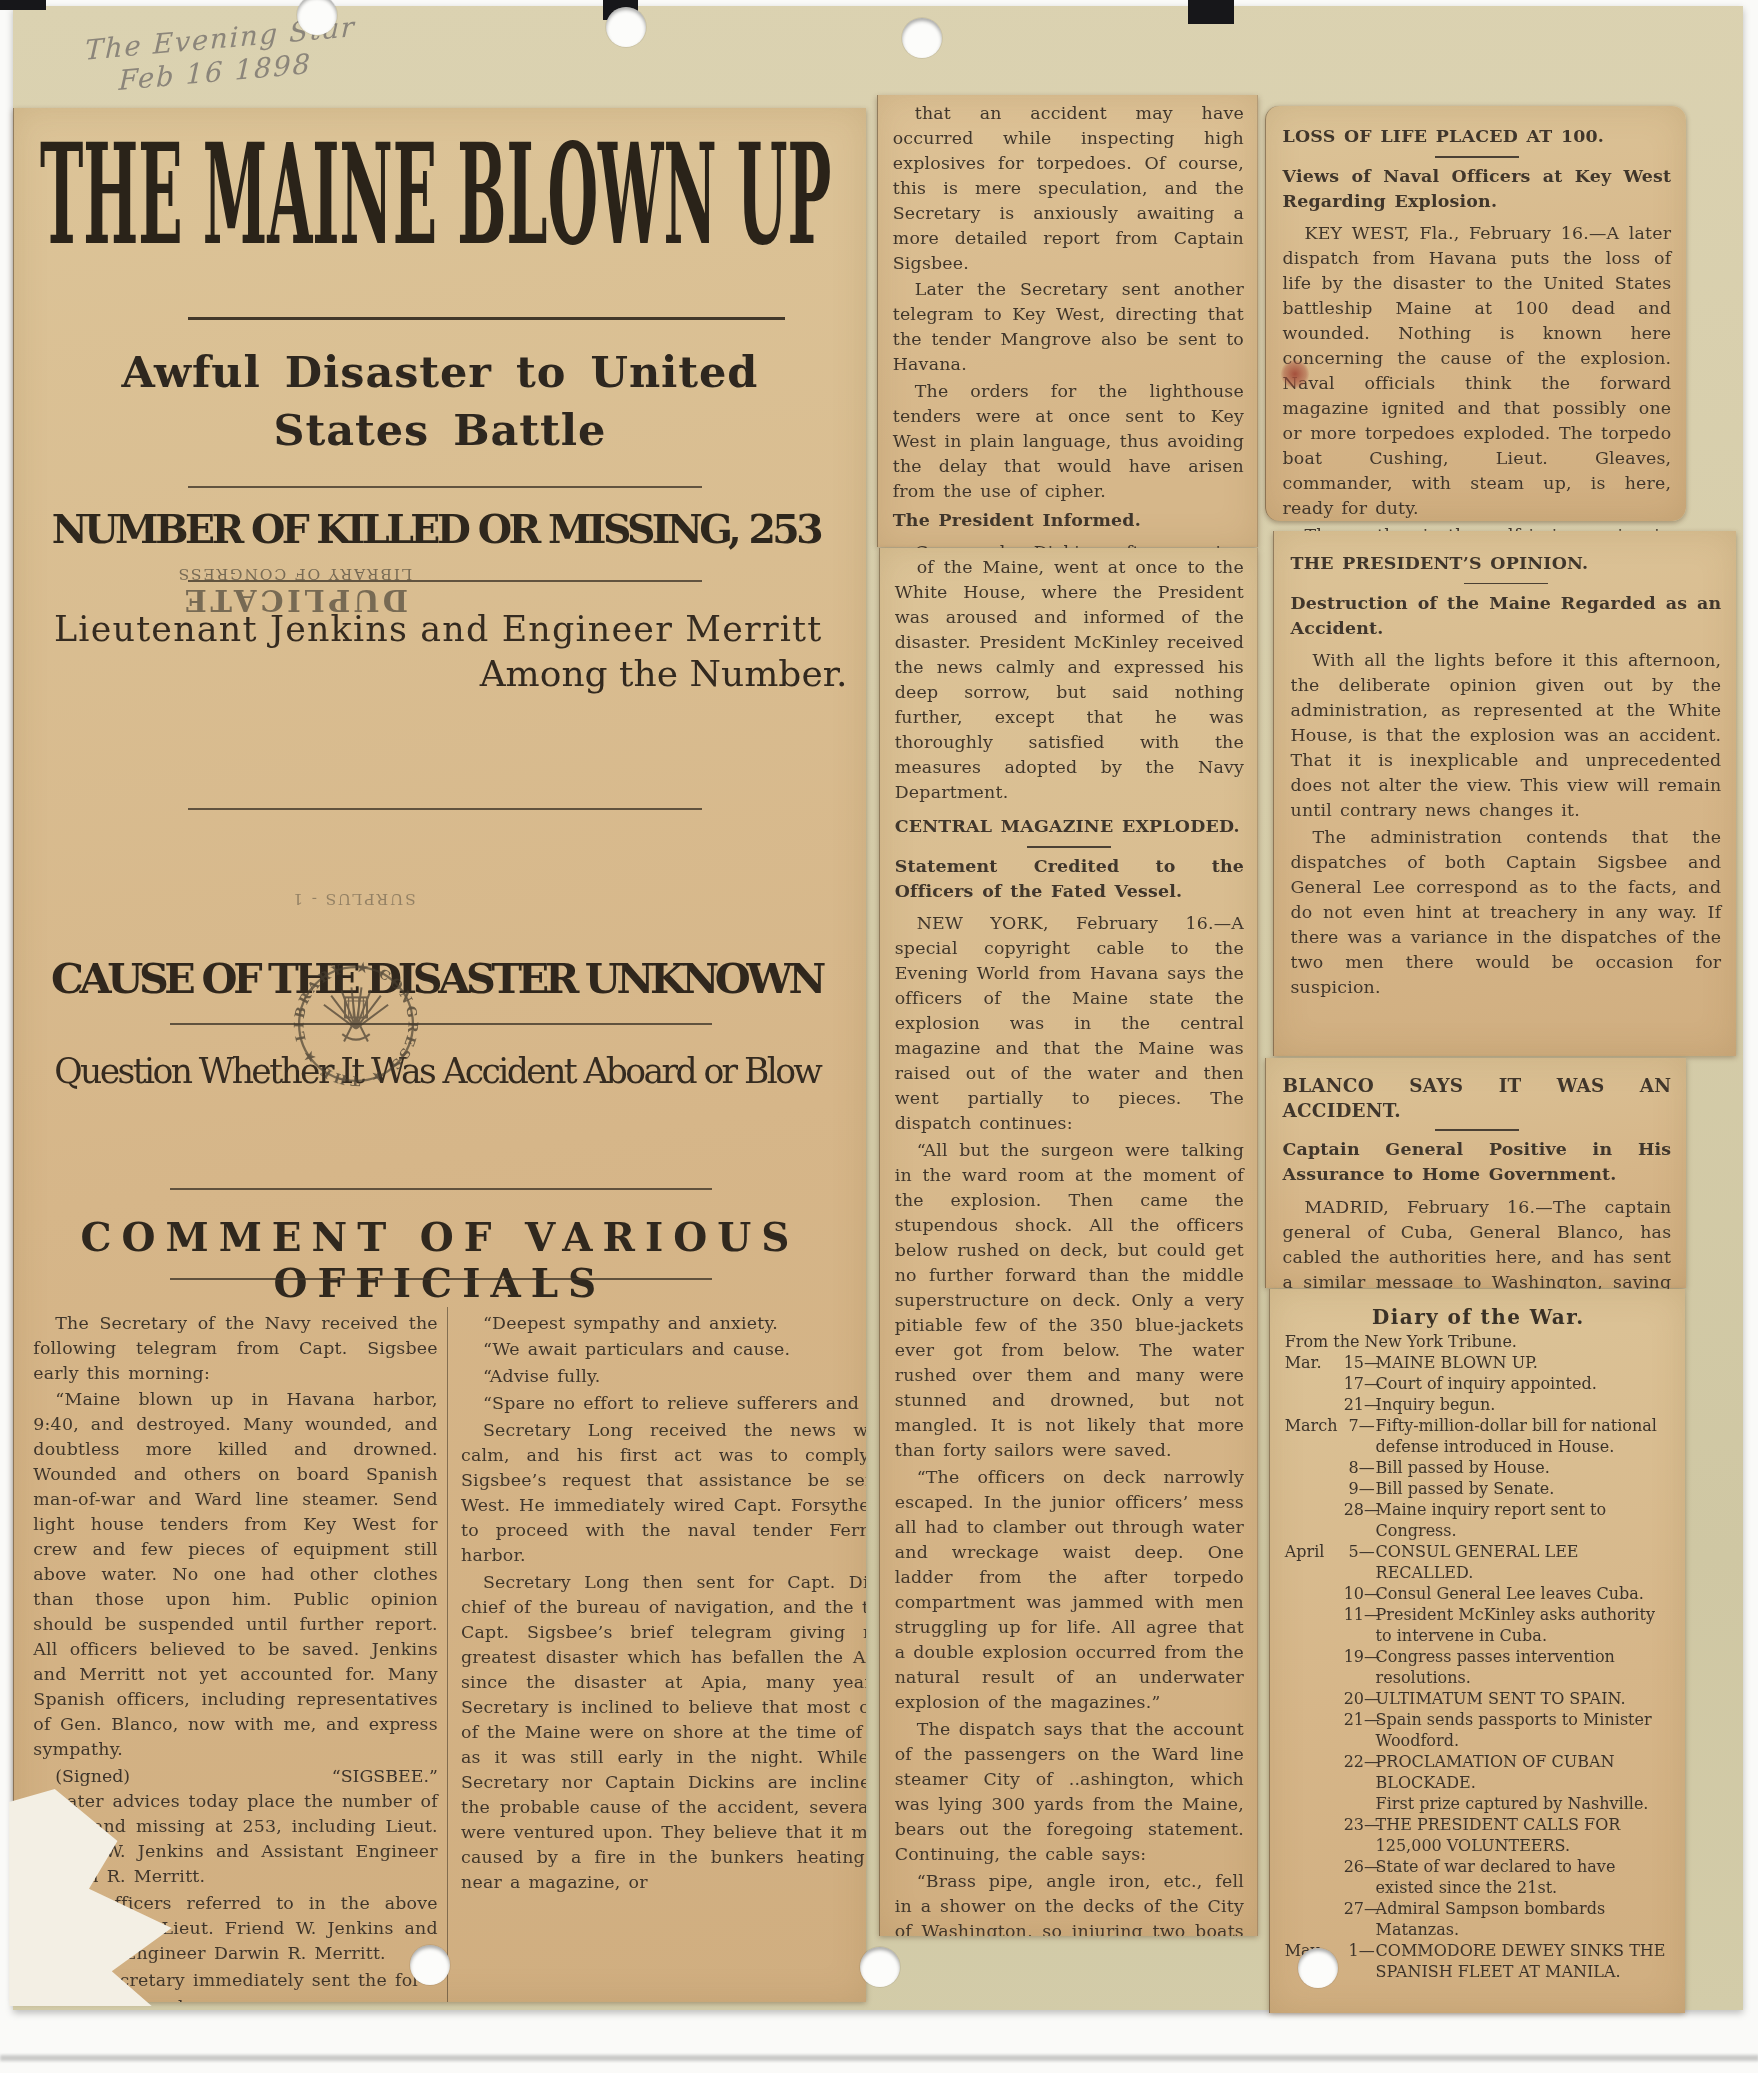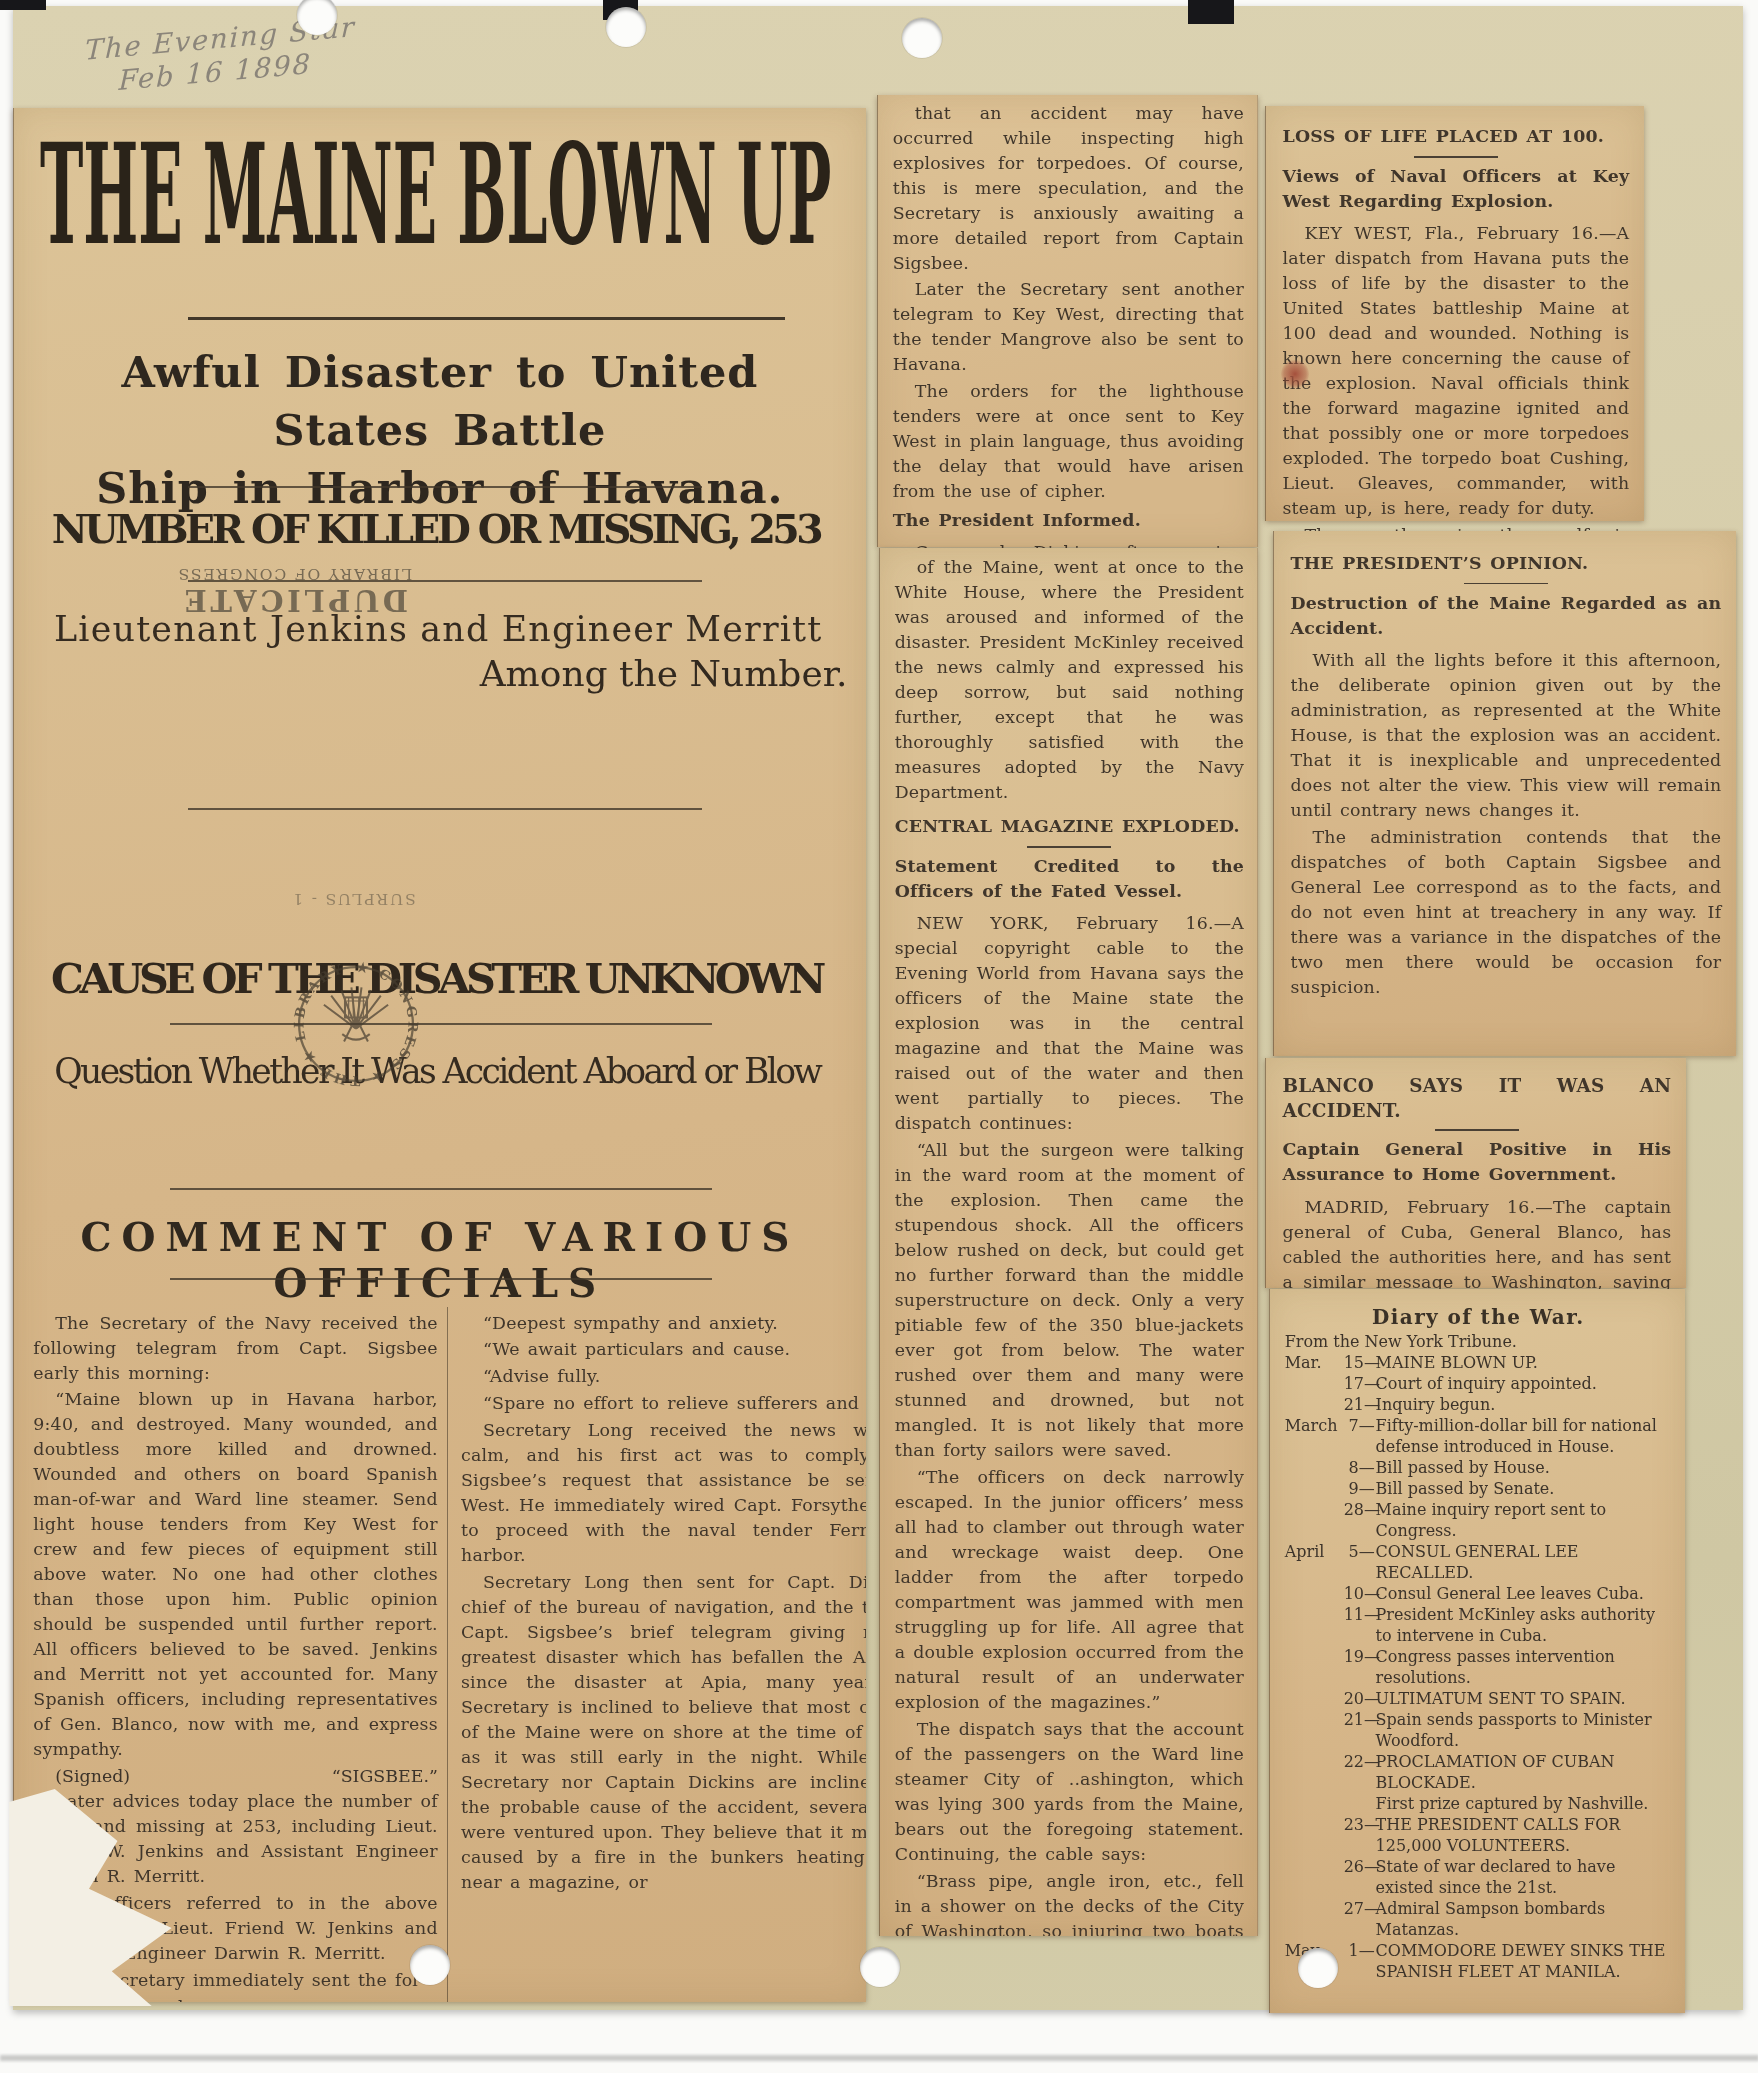--- a/index.html
+++ b/index.html
@@ -75,21 +75,20 @@
 
   <div class="abs clip edgeL" style="left:13px;top:108px;width:852px;height:1894px;overflow:hidden;">
 
     <svg class="abs" style="left:26px;top:24px;" width="795" height="138" viewBox="0 0 866 150">
       <text x="0" y="121" font-size="150" font-weight="bold" fill="#2a2319" textLength="862" lengthAdjust="spacingAndGlyphs">THE MAINE BLOWN UP</text>
     </svg>
     <div class="abs rule" style="left:174px;top:209px;width:597px;"></div>
 
     <div class="abs ctr deck1" style="left:18.4px;top:235px;width:815px;">
       <div>Awful Disaster to United States Battle</div>
-      <div>Ship in Harbor of Havana.</div>
     </div>
     <div class="abs rule thin" style="left:174px;top:378px;width:514px;"></div>
 
     <svg class="abs" style="left:37px;top:393px;" width="777" height="55" viewBox="0 0 846 60">
       <text x="0" y="46" font-size="43" font-weight="bold" fill="#2e271d" textLength="842" lengthAdjust="spacing">NUMBER OF KILLED OR MISSING, 253</text>
     </svg>
     <div class="abs rule thin" style="left:174px;top:472px;width:514px;"></div>
 
     <svg class="abs" style="left:40px;top:496px;" width="771" height="50" viewBox="0 0 840 54">
       <text x="0" y="40" font-size="38" font-weight="500" fill="#352b20" textLength="836" lengthAdjust="spacing">Lieutenant Jenkins and Engineer Merritt</text>
@@ -174,21 +173,21 @@
     <p class="colhead">CENTRAL MAGAZINE EXPLODED.</p>
     <div class="minirule"></div>
     <p class="colsub">Statement Credited to the Officers of the Fated Vessel.</p>
     <p>NEW YORK, February 16.—A special copyright cable to the Evening World from Havana says the officers of the Maine state the explosion was in the central magazine and that the Maine was raised out of the water and then went partially to pieces. The dispatch continues:</p>
     <p>“All but the surgeon were talking in the ward room at the moment of the explosion. Then came the stupendous shock. All the officers below rushed on deck, but could get no further forward than the middle superstructure on deck. Only a very pitiable few of the 350 blue-jackets ever got from below. The water rushed over them and many were stunned and drowned, but not mangled. It is not likely that more than forty sailors were saved.</p>
     <p>“The officers on deck narrowly escaped. In the junior officers’ mess all had to clamber out through water and wreckage waist deep. One ladder from the after torpedo compartment was jammed with men struggling up for life. All agree that a double explosion occurred from the natural result of an underwater explosion of the magazines.”</p>
     <p>The dispatch says that the account of the passengers on the Ward line steamer City of ..ashington, which was lying 300 yards from the Maine, bears out the foregoing statement. Continuing, the cable says:</p>
     <p>“Brass pipe, angle iron, etc., fell in a shower on the decks of the City of Washington, so injuring two boats that when lowered they were useless. Out of the dense smoke came anguished cries for help. Simultaneously with the cessation of falling fragments, searchlights were thrown on the wreck and its load of agony, Spanish boats from the shore joined those of the Washington alongside at once, but the regular ferry boats, passing soon after the explosion, did not stop to offer aid.”</p>
   </div>
 
-  <div class="abs clip edgeL bodytext" style="left:1265px;top:106px;width:379px;height:415px;padding:9.2px 14.7px 0 16.5px;box-sizing:border-box;">
+  <div class="abs clip edgeL bodytext" style="left:1265px;top:106px;width:421px;height:415px;padding:9.2px 14.7px 0 16.5px;box-sizing:border-box;border-radius:14px;">
     <p class="colhead">LOSS OF LIFE PLACED AT 100.</p>
     <div class="minirule"></div>
     <p class="colsub">Views of Naval Officers at Key West Regarding Explosion.</p>
     <p>KEY WEST, Fla., February 16.—A later dispatch from Havana puts the loss of life by the disaster to the United States battleship Maine at 100 dead and wounded. Nothing is known here concerning the cause of the explosion. Naval officials think the forward magazine ignited and that possibly one or more torpedoes exploded. The torpedo boat Cushing, Lieut. Gleaves, commander, with steam up, is here, ready for duty.</p>
     <p>The norther in the gulf is increasing in violence and there promises to be a heavy sea. There is a dearth of ships which are</p>
   </div>
   <div class="abs stain" style="left:1281px;top:360px;width:27.5px;height:27.5px;"></div>
 
   <div class="abs clip edgeL bodytext" style="left:1273px;top:531px;width:463px;height:525px;padding:11px 14.7px 0 16.5px;box-sizing:border-box;">
     <p class="colhead">THE PRESIDENT’S OPINION.</p>

